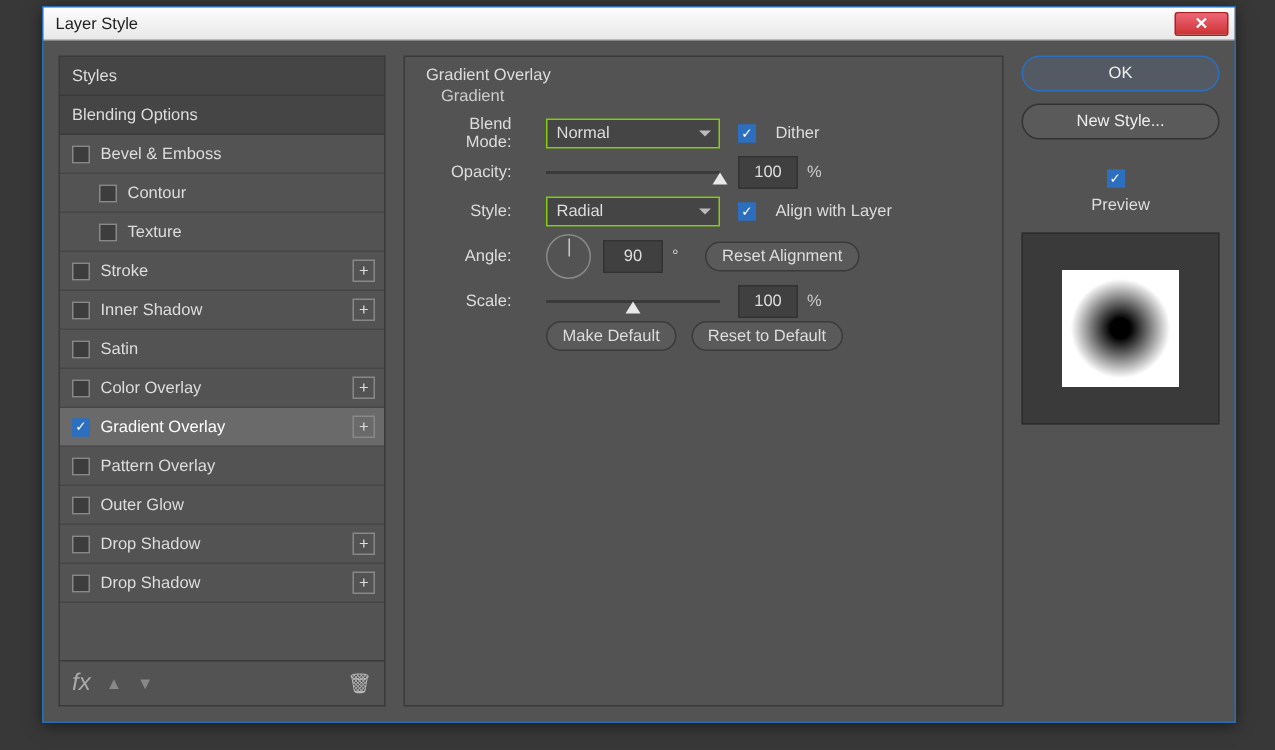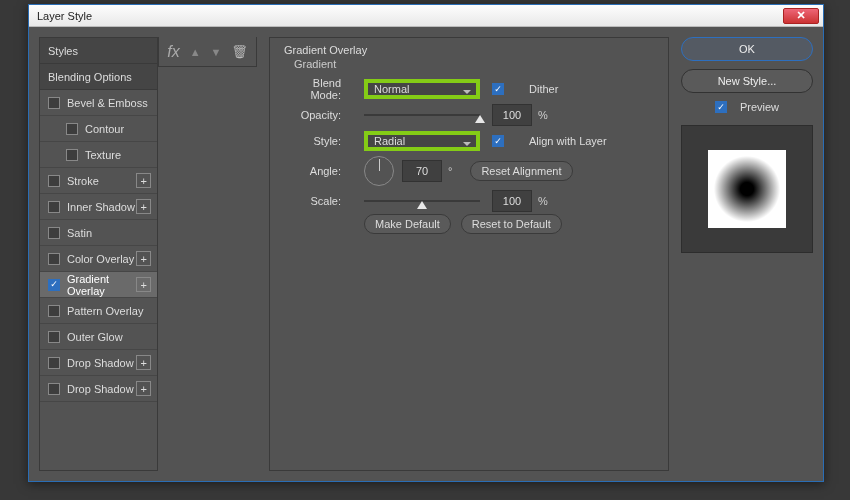--- a/index.html
+++ b/index.html
@@ -2,60 +2,60 @@
 <html><head>
 <meta charset="utf-8">
 <style>
 * { margin: 0; padding: 0; box-sizing: border-box; font-family: "Segoe UI", Tahoma, sans-serif; font-size: 11px; }
 body { background: #383838; width: 850px; height: 500px; overflow: hidden; }
 .window { position: absolute; left: 28px; top: 4px; width: 796px; height: 478px; background: #535353; border: 1px solid #2a6db5; box-shadow: 0 2px 10px rgba(0,0,0,.5); }
 .titlebar { height: 22px; background: linear-gradient(#fdfdfd,#e8e8e8); border-bottom: 1px solid #bbb; display: flex; align-items: center; padding: 0 4px; color: #222; }
 .titlebar .title { flex: 1; padding-left: 4px; }
 .close-btn { width: 36px; height: 16px; background: linear-gradient(#e67,#c33); border: 1px solid #a22; border-radius: 2px; color: #fff; display: flex; align-items: center; justify-content: center; font-size: 11px; font-weight: bold; }
 .dialog-body { display: flex; padding: 10px; gap: 12px; height: calc(100% - 22px); }
-.styles-col { width: 218px; display: flex; flex-direction: row; }
+.styles-col { width: 218px; display: flex; flex-direction: column; }
 .style-list { flex: 1; border: 1px solid #3a3a3a; background: #535353; }
 .style-row { height: 26px; display: flex; align-items: center; padding: 0 8px; color: #ddd; border-bottom: 1px solid #464646; position: relative; }
 .style-row.header { background: #454545; border-bottom: 1px solid #3a3a3a; }
 .style-row.indent { padding-left: 26px; }
 .style-row.selected { background: #6a6a6a; color: #fff; }
 .chk { width: 12px; height: 12px; border: 1px solid #888; background: #3d3d3d; margin-right: 7px; display: inline-flex; align-items: center; justify-content: center; }
 .chk.checked { background: #2d6fbf; border-color: #2d6fbf; }
 .chk.checked::after { content: "✓"; color: #fff; font-size: 9px; line-height: 1; }
 .plus-badge { position: absolute; right: 6px; top: 5px; width: 15px; height: 15px; border: 1px solid #888; display: flex; align-items: center; justify-content: center; color: #ddd; font-size: 11px; }
 .style-footer { height: 30px; border: 1px solid #3a3a3a; border-top: none; display: flex; align-items: center; padding: 0 8px; gap: 10px; color: #aaa; }
 .fx { font-style: italic; font-size: 16px; }
 .arrow { font-size: 11px; color: #888; }
 .trash { margin-left: auto; font-size: 13px; color: #bbb; }
 .center-col { flex: 1; border: 1px solid #3a3a3a; padding: 6px 12px 12px; color: #ddd; }
 .section-title { color: #ddd; margin: 0 0 2px 2px; }
 .subsection { margin-left: 12px; margin-bottom: 6px; color: #ccc; }
 .form-row { display: flex; align-items: center; height: 26px; }
 .form-label { width: 82px; text-align: right; padding-right: 23px; color: #ddd; }
-.dropdown { height: 20px; background: #454545; border: 4px solid #84cc16; color: #ddd; padding: 0 18px 0 6px; display: flex; align-items: center; position: relative; }
+.dropdown { height: 20px; background: #454545; border: 1px solid #84cc16; color: #ddd; padding: 0 18px 0 6px; display: flex; align-items: center; position: relative; }
 .dropdown::after { content: ""; position: absolute; right: 5px; top: 7px; border: 4px solid transparent; border-top-color: #bbb; }
 .dd-blend { width: 116px; }
 .dd-style { width: 116px; }
-.inline-chk { display: flex; align-items: center; margin-left: 12px; color: #ddd; gap: 18px; }
+.inline-chk { display: flex; align-items: center; margin-left: 12px; color: #ddd; gap: 6px; }
 .slider { position: relative; width: 116px; height: 20px; }
 .slider-track { position: absolute; left: 0; right: 0; top: 9px; height: 2px; background: #3a3a3a; }
 .slider-thumb { position: absolute; top: 5px; width: 0; height: 0; border: 5px solid transparent; border-bottom: 8px solid #e8e8e8; transform: translateX(-5px); }
 .num-field { width: 40px; height: 22px; background: #404040; border: 1px solid #323232; color: #ddd; text-align: center; margin-left: 12px; display: flex; align-items: center; justify-content: center; }
 .unit { margin-left: 6px; color: #ccc; }
 .grad-swatch { width: 98px; height: 18px; background: linear-gradient(90deg,#000,#fff); border: 1px solid #323232; }
 .grad-dd { width: 16px; height: 18px; background: #454545; border: 1px solid #323232; border-left: none; position: relative; }
 .grad-dd::after { content: ""; position: absolute; right: 4px; top: 6px; border: 4px solid transparent; border-top-color: #bbb; }
 .angle-dial { width: 30px; height: 30px; border: 1px solid #888; border-radius: 50%; position: relative; margin-right: 8px; }
 .angle-dial::after { content: ""; position: absolute; left: 50%; top: 2px; width: 1px; height: 12px; background: #ccc; }
 .btn-sm { height: 20px; padding: 0 10px; background: #5a5a5a; border: 1px solid #3a3a3a; border-radius: 10px; color: #ddd; display: inline-flex; align-items: center; }
 .btn-row { display: flex; gap: 10px; margin-left: 82px; }
 .right-col { width: 132px; display: flex; flex-direction: column; gap: 8px; align-items: stretch; }
 .pill-btn { height: 24px; border-radius: 12px; border: 1px solid #323232; background: #5a5a5a; color: #eee; display: flex; align-items: center; justify-content: center; }
 .pill-btn.primary { border: 1px solid #2d6fbf; background: #545a63; }
-.preview-chk { display: flex; align-items: center; justify-content: center; gap: 6px; color: #ddd; margin-top: 0; }
+.preview-chk { display: flex; align-items: center; justify-content: center; gap: 6px; color: #ddd; margin-top: 12px; flex-direction: column; }
 .preview-box { margin-top: 4px; height: 128px; background: #3a3a3a; border: 1px solid #2d2d2d; display: flex; align-items: center; justify-content: center; }
 .preview-inner { width: 78px; height: 78px; background: #fff; display: flex; align-items: center; justify-content: center; }
 .preview-spot { width: 78px; height: 78px; background: radial-gradient(circle at 50% 50%, #000 0%, #000 12%, rgba(0,0,0,0) 60%); }
 </style>
 </head>
 <body>
 
 <div class="window">
   <div class="titlebar">
     <span class="title">Layer Style</span>
@@ -167,21 +167,21 @@
           </div>
         <span class="inline-chk">
           <span class="chk checked"></span>
           <span>Align with Layer</span>
         </span>
       </div>
 
       <div class="form-row" style="height:34px">
         <span class="form-label">Angle:</span>
         <div class="angle-dial"></div>
-        <span class="num-field" style="margin-left:0">70</span>
+        <span class="num-field" style="margin-left:0">90</span>
         <span class="unit">°</span>
         <span class="btn-sm" style="margin-left:18px">Reset Alignment</span>
       </div>
 
       <div class="form-row">
         <span class="form-label">Scale:</span>
         <div class="slider">
           <div class="slider-track"></div>
           <div class="slider-thumb" id="scale-thumb" style="left: 58px;"></div>
         </div>

